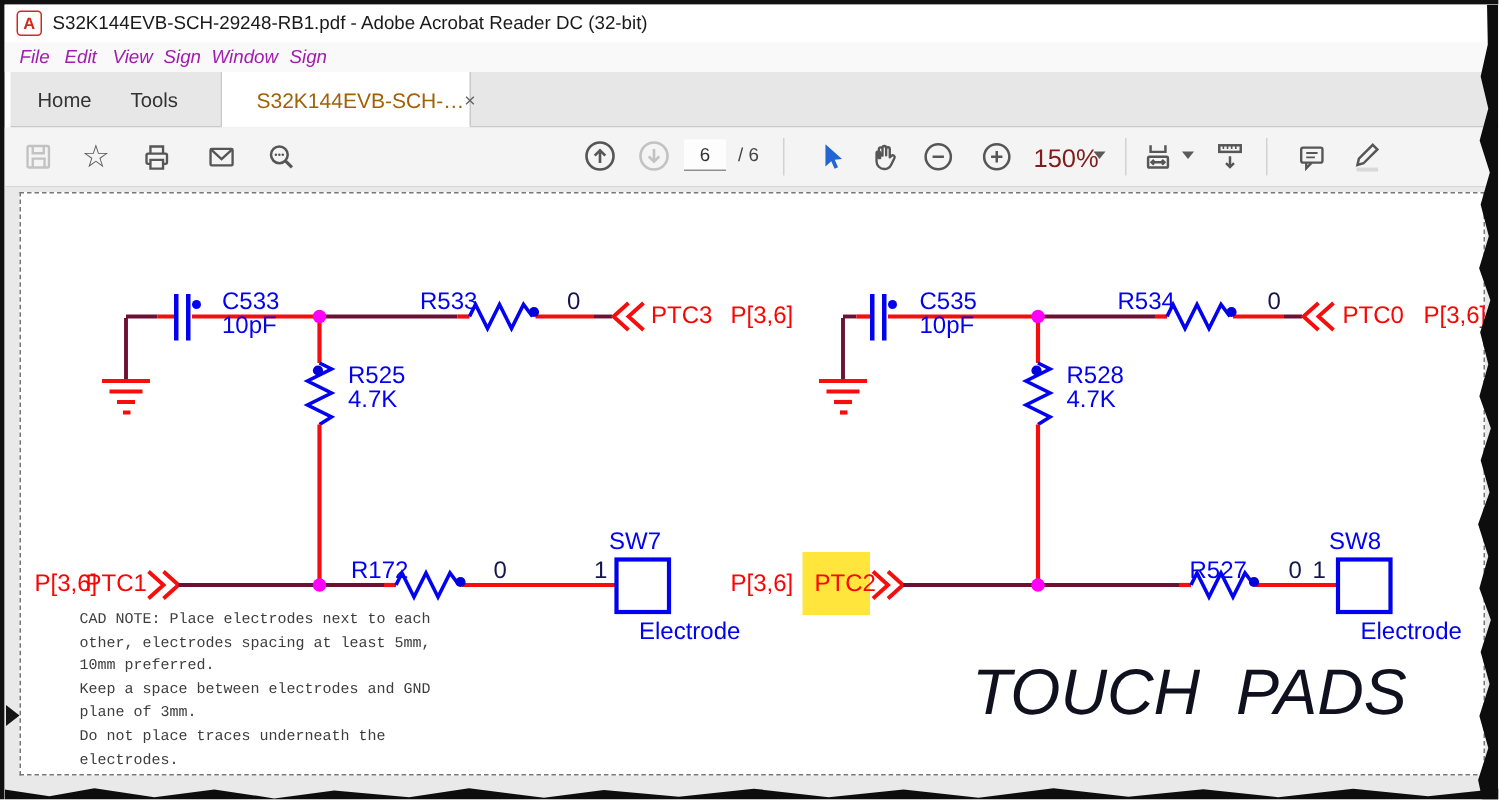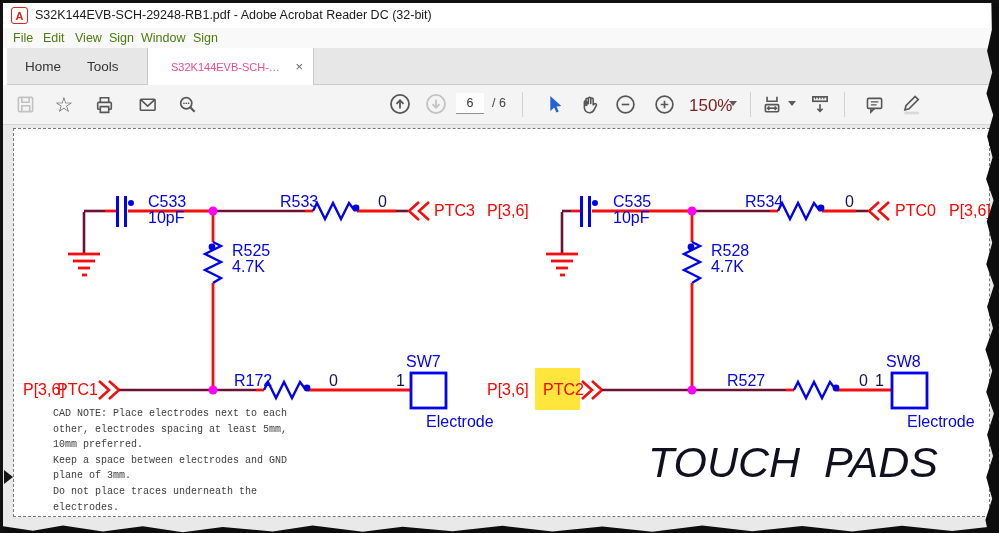--- a/index.html
+++ b/index.html
@@ -9,26 +9,26 @@
     background:#fff; border-left:3px solid #111; border-top:3px solid #111;
     font-family:"Liberation Sans", sans-serif;
   }
   
   .titlebar { position:absolute; left:0; top:0; width:996px; height:25px; background:#fff; }
   .app-icon { position:absolute; left:8px; top:4px; width:17px; height:17px; background:#fff;
     border:1.5px solid #d6281e; border-radius:3px; color:#d6281e; font-size:11px; font-weight:bold;
     display:flex; align-items:center; justify-content:center; }
   .title-text { position:absolute; left:32px; top:5px; font-size:12.5px; color:#1b1b1b; white-space:nowrap; }
   .menubar { position:absolute; left:0; top:25px; width:996px; height:20px; background:#f9f9f9; }
-  .menu-item { position:absolute; top:3px; font-size:12.5px; color:#4d7c0f; cursor:default; }
+  .menu-item { position:absolute; top:3px; font-size:12.5px; color:#a21caf; cursor:default;font-style:italic; }
   .tabbar { position:absolute; left:4px; top:45px; width:996px; height:37px; background:#e7e7e7; border-bottom:1px solid #c9c9c9; }
   .tab-label { position:absolute; top:11px; font-size:13.5px; color:#333; }
   .doc-tab { position:absolute; left:140px; top:0; width:167px; height:37px; background:#fff;
     border-left:1px solid #c9c9c9; border-right:1px solid #c9c9c9; display:flex; align-items:center; }
-  .doc-tab-label { margin-left:23px; font-size:11px; color:#ec4899; white-space:nowrap; }
+  .doc-tab-label { margin-left:23px; font-size:14px; color:#a16207; white-space:nowrap; }
   .doc-tab-close { margin-left:auto; margin-right:10px; font-size:13px; color:#666; line-height:1; }
   .toolbar { position:absolute; left:0; top:82px; width:996px; height:40px; background:#f4f4f4; border-bottom:1px solid #d6d6d6; }
   .tbtn { position:absolute; top:6px; width:26px; height:26px; display:flex; align-items:center; justify-content:center; }
   .tsep { position:absolute; top:7px; width:1px; height:25px; background:#d2d2d2; }
   .star-glyph { font-size:21px; color:#565656; line-height:1; }
   .pagebox { position:absolute; left:453px; top:8px; width:28px; height:21px; background:#fdfdfd;
     border-bottom:1px solid #8f8f8f; font-size:12.5px; color:#333; text-align:center; line-height:21px; }
   .page-total { position:absolute; left:489px; top:11px; font-size:12.5px; color:#444; }
   .zoom-text { position:absolute; left:686px; top:11px; font-size:17px; color:#7f1d1d; }
   .caret { position:absolute; width:0; height:0; border-left:4px solid transparent; border-right:4px solid transparent; border-top:5px solid #5a5a5a; }
@@ -316,21 +316,21 @@
   <div class="lbl blue" style="left:610px;top:191px">C535</div>
   <div class="lbl blue" style="left:610px;top:207px">10pF</div>
   <div class="lbl blue" style="left:742px;top:191px">R534</div>
   <div class="lbl navy" style="left:842px;top:191px">0</div>
   <div class="lbl red" style="left:892px;top:200px">PTC0</div>
   <div class="lbl red" style="left:946px;top:200px">P[3,6]</div>
   <div class="lbl blue" style="left:708px;top:240px">R528</div>
   <div class="lbl blue" style="left:708px;top:256px">4.7K</div>
   <div class="lbl red" style="left:484px;top:379px">P[3,6]</div>
   <div class="lbl red" style="left:540px;top:379px">PTC2</div>
-  <div class="lbl blue" style="left:724px;top:370px">R527</div>
+  <div class="lbl blue" style="left:790px;top:370px">R527</div>
   <div class="lbl navy" style="left:856px;top:370px">0</div>
   <div class="lbl navy" style="left:872px;top:370px">1</div>
   <div class="lbl blue" style="left:883px;top:351px">SW8</div>
   <div class="lbl blue" style="left:904px;top:411px">Electrode</div>
 
   <div class="cad-note">CAD NOTE: Place electrodes next to each
 other, electrodes spacing at least 5mm,
 10mm preferred.
 Keep a space between electrodes and GND
 plane of 3mm.

